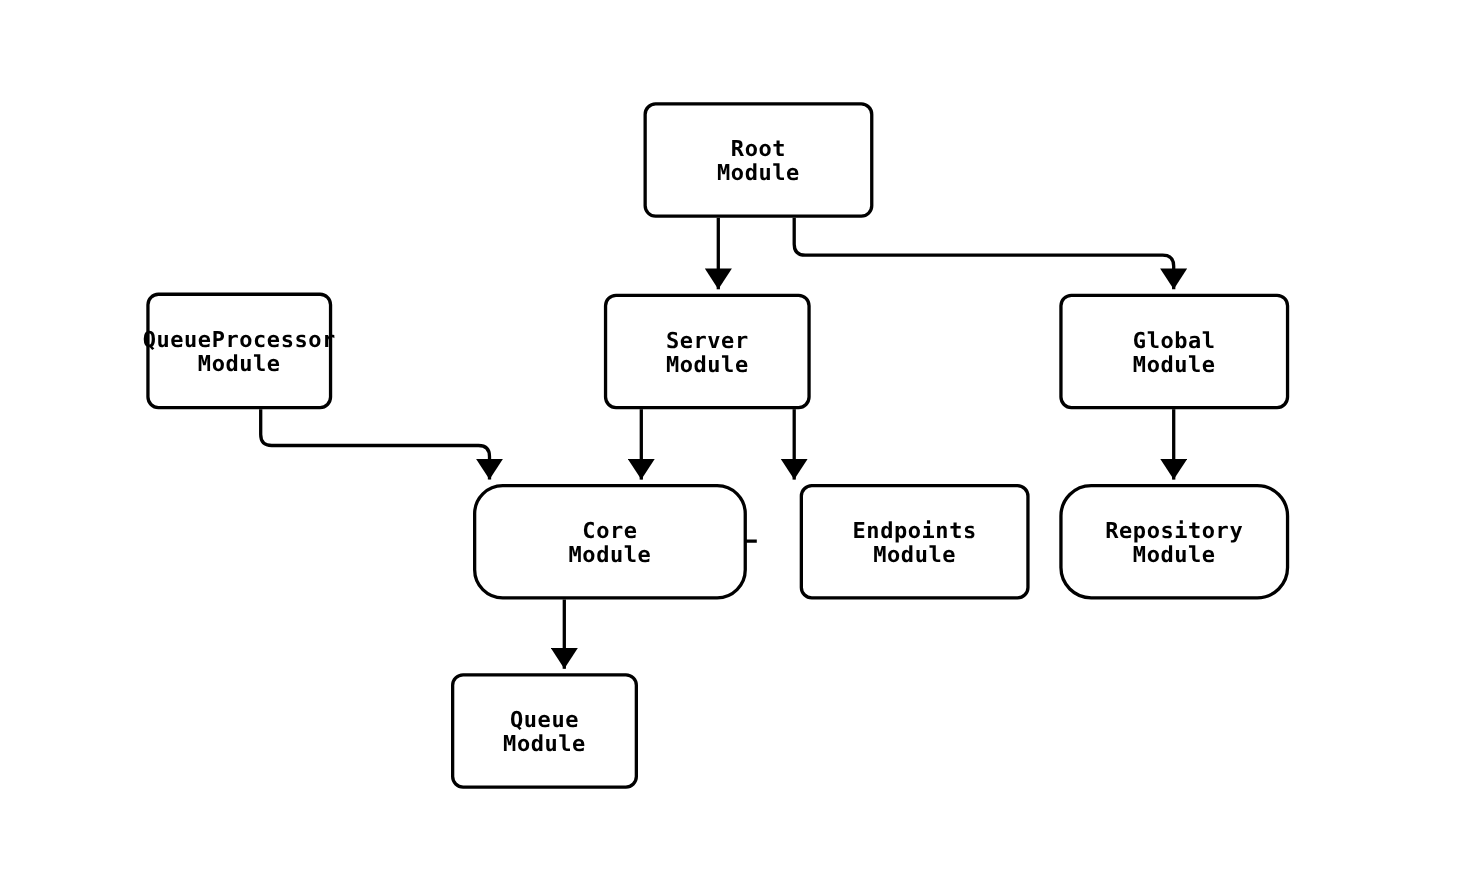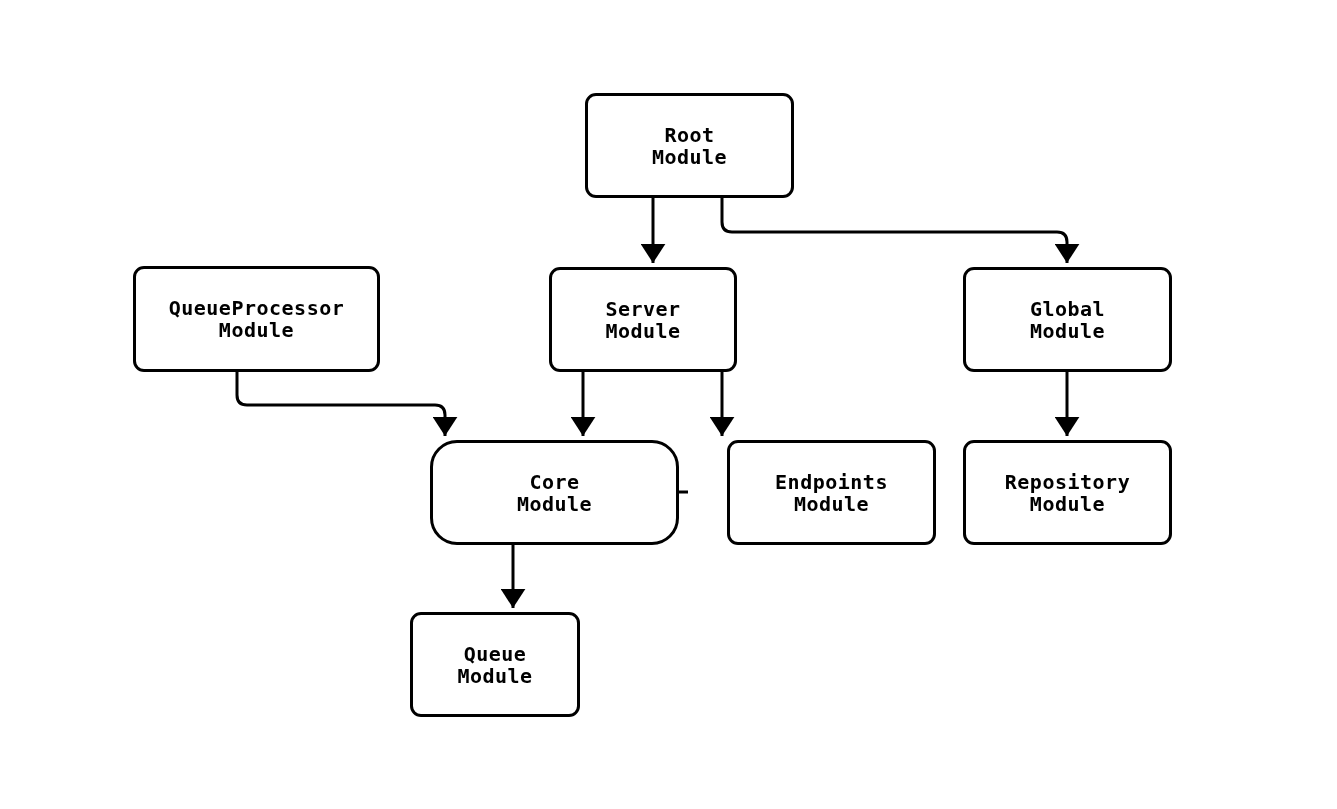--- a/index.html
+++ b/index.html
@@ -34,26 +34,26 @@
     text-align: center;
     font-size: 20px;
     font-weight: bold;
     line-height: 22px;
     color: #000000;
     white-space: pre-line;
     letter-spacing: 0.5px;
   }
   
   #n-root        { left: 548px;  top: 93px;  width: 209px; height: 105px; margin-left: 37px; }
-  #n-qproc       { left: 133px;  top: 266px; width: 247px; height: 106px; }
+  #n-qproc       { left: 133px;  top: 266px; width: 169px; height: 106px; }
   #n-server      { left: 549px;  top: 267px; width: 188px; height: 105px; }
   #n-global      { left: 963px;  top: 267px; width: 209px; height: 105px; }
   #n-core        { left: 430px;  top: 440px; width: 249px; height: 105px; border-radius: 27px; }
   #n-endpoints   { left: 688px;  top: 440px; width: 209px; height: 105px; margin-left: 39px; }
-  #n-repository  { left: 963px;  top: 440px; width: 209px; height: 105px; }
+  #n-repository  { left: 963px;  top: 440px; width: 209px; height: 105px; border-radius: 29px; }
   #n-queue       { left: 410px;  top: 612px; width: 170px; height: 105px; }
 </style>
 </head>
 <body>
 
 <div class="canvas">
 
   <svg class="edges" viewBox="0 0 1337 809" xmlns="http://www.w3.org/2000/svg">
     <defs>
       <marker id="arrowhead" viewBox="0 0 10 13" refX="10" refY="6.5" markerWidth="19" markerHeight="25" markerUnits="userSpaceOnUse" orient="auto">

